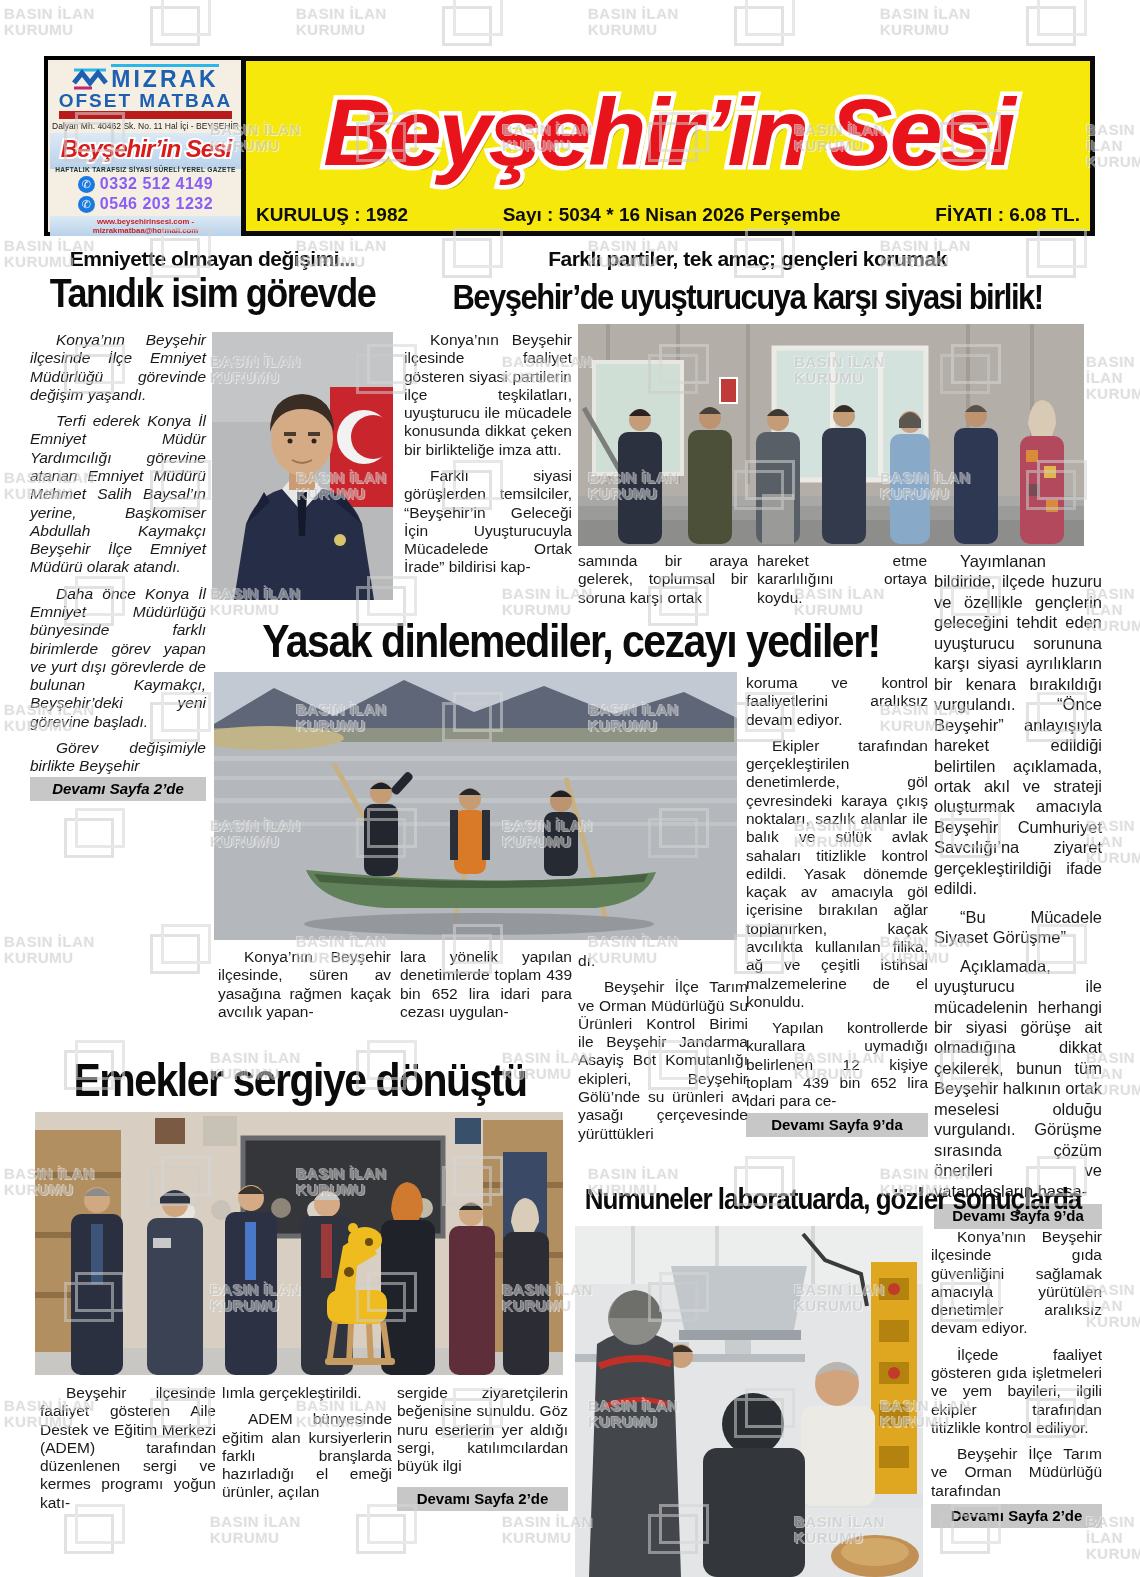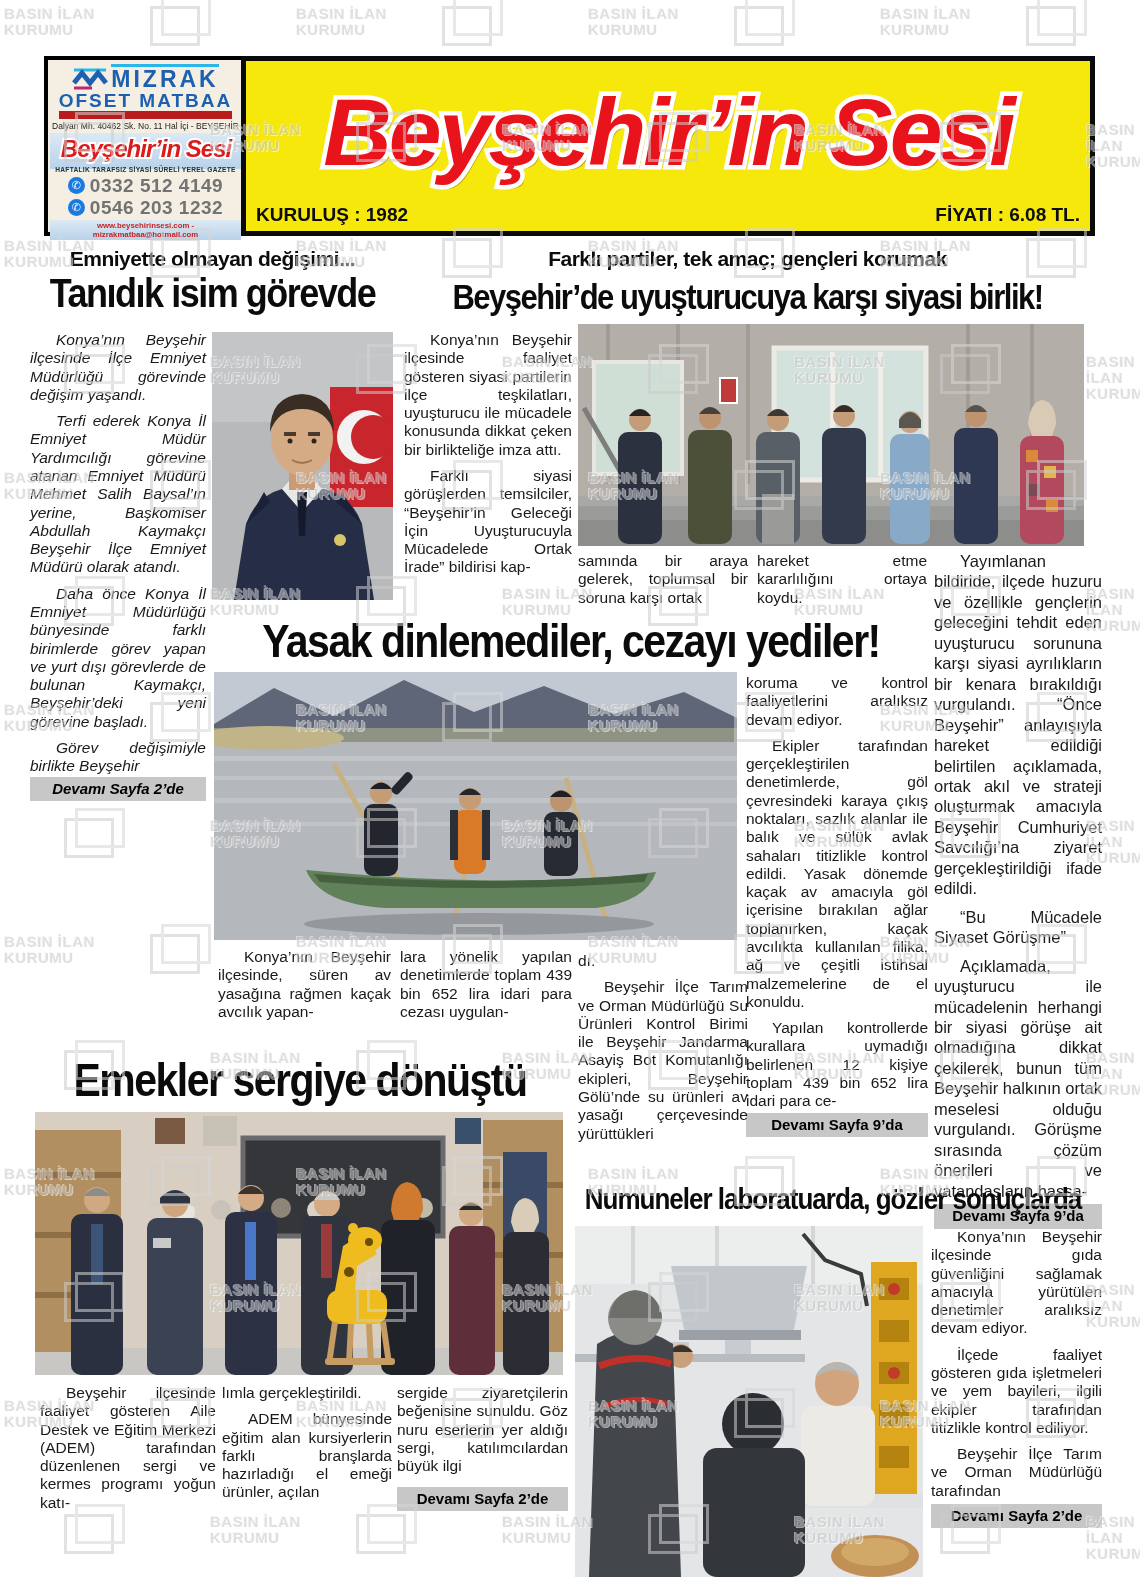--- a/index.html
+++ b/index.html
@@ -25,21 +25,21 @@
   .brand-top{color:#1d5fb0;font-weight:700;font-size:23px;letter-spacing:3px;line-height:1;
              border-top:3px solid #2ab6e8;padding-top:1px;}
   .brand-bottom{color:#1d5fb0;font-weight:700;font-size:19px;letter-spacing:2px;line-height:1.05;
              border-bottom:8px solid #b91c1c;}
   .logo-address{font-size:8.5px;color:#222;margin-top:2px;white-space:nowrap;}
   .logo-tagline{font-size:6.6px;font-weight:700;color:#233;margin-top:-3px;letter-spacing:.3px;}
   .logo-band{background:linear-gradient(#dce9f5,#b9d2ea);width:100%;text-align:center;margin-top:2px;}
   .phone-row{display:flex;align-items:center;gap:5px;margin-top:3px;}
   .phone-ico{width:17px;height:17px;border-radius:50%;background:#1a7ae0;color:#fff;
              font-size:11px;line-height:17px;text-align:center;flex:0 0 auto;}
-  .phone-num{font-weight:700;font-size:19px;color:#737373;letter-spacing:.5px;line-height:1;}
+  .phone-num{font-weight:700;font-size:16px;color:#8b5cf6;letter-spacing:.5px;line-height:1;}
   .logo-web{background:linear-gradient(#dce9f5,#b9d2ea);width:100%;text-align:center;
             font-size:7.8px;font-weight:700;color:#c42323;margin-top:3px;padding:1px 0;}
 
   .masthead{left:241px;top:56px;width:854px;height:180px;background:#f5e80a;
             border:5px solid #0a0a0a;box-sizing:border-box;z-index:10;
             display:flex;flex-direction:column;}
   .masthead-title-wrap{flex:1;display:flex;align-items:center;justify-content:center;}
   .masthead-row{display:flex;justify-content:space-between;align-items:flex-end;
                 padding:0 10px 5px 10px;font-weight:700;font-size:19px;color:#0d0d0d;}
 
@@ -95,20 +95,21 @@
 
   <div class="abs masthead">
     <div class="masthead-title-wrap">
       <svg width="840" height="126" viewBox="0 0 840 126">
         <text x="424" y="99" text-anchor="middle" font-family="Liberation Sans, sans-serif" font-size="95" font-style="italic" font-weight="900" fill="#8a6712" opacity="0.45" letter-spacing="-3">Beyşehir’in Sesi</text>
         <text x="420" y="95" text-anchor="middle" font-family="Liberation Sans, sans-serif" font-size="95" font-style="italic" font-weight="900" fill="#e8131b" stroke="#ffffff" stroke-width="9" paint-order="stroke" letter-spacing="-3">Beyşehir’in Sesi</text>
       </svg>
     </div>
     <div class="masthead-row">
       <span>KURULUŞ : 1982</span>
+      <span>Sayı : 5034 * 16 Nisan 2026 Perşembe</span>
       <span>FİYATI : 6.08 TL.</span>
     </div>
   </div>
 
   <div class="abs kick" style="left:30px;top:247px;width:365px;font-size:21px;">Emniyette olmayan değişimi...</div>
   <div class="abs hl" style="left:30px;top:269px;width:365px;font-size:36px;">Tanıdık isim görevde</div>
 
   <div class="abs kick" style="left:400px;top:247px;width:695px;font-size:21px;">Farklı partiler, tek amaç; gençleri korumak</div>
   <div class="abs hl" style="left:400px;top:277px;width:695px;font-size:31px;">Beyşehir’de uyuşturucuya karşı siyasi birlik!</div>
 

